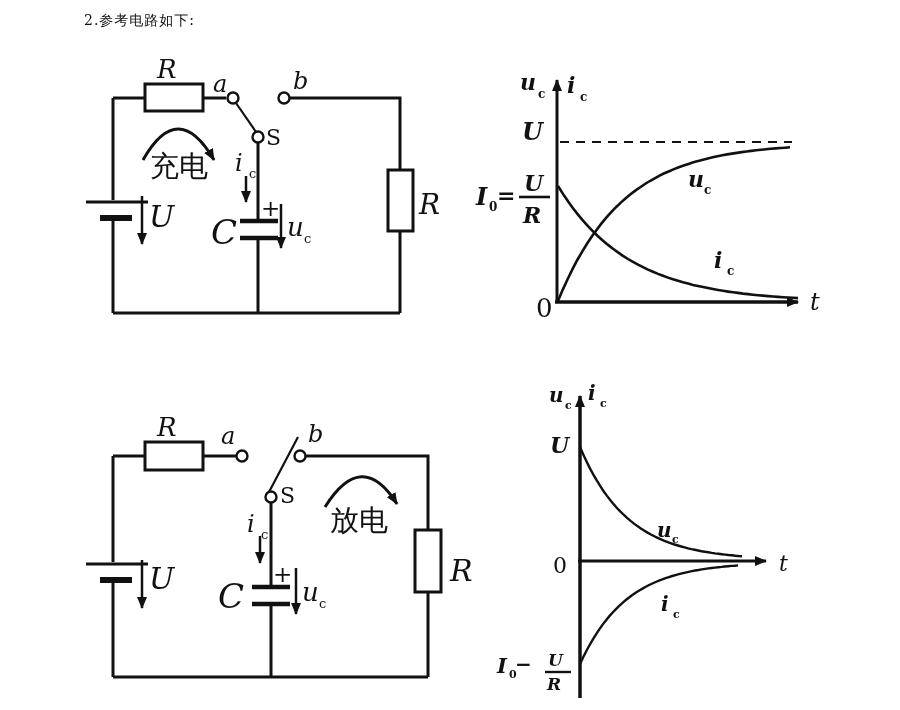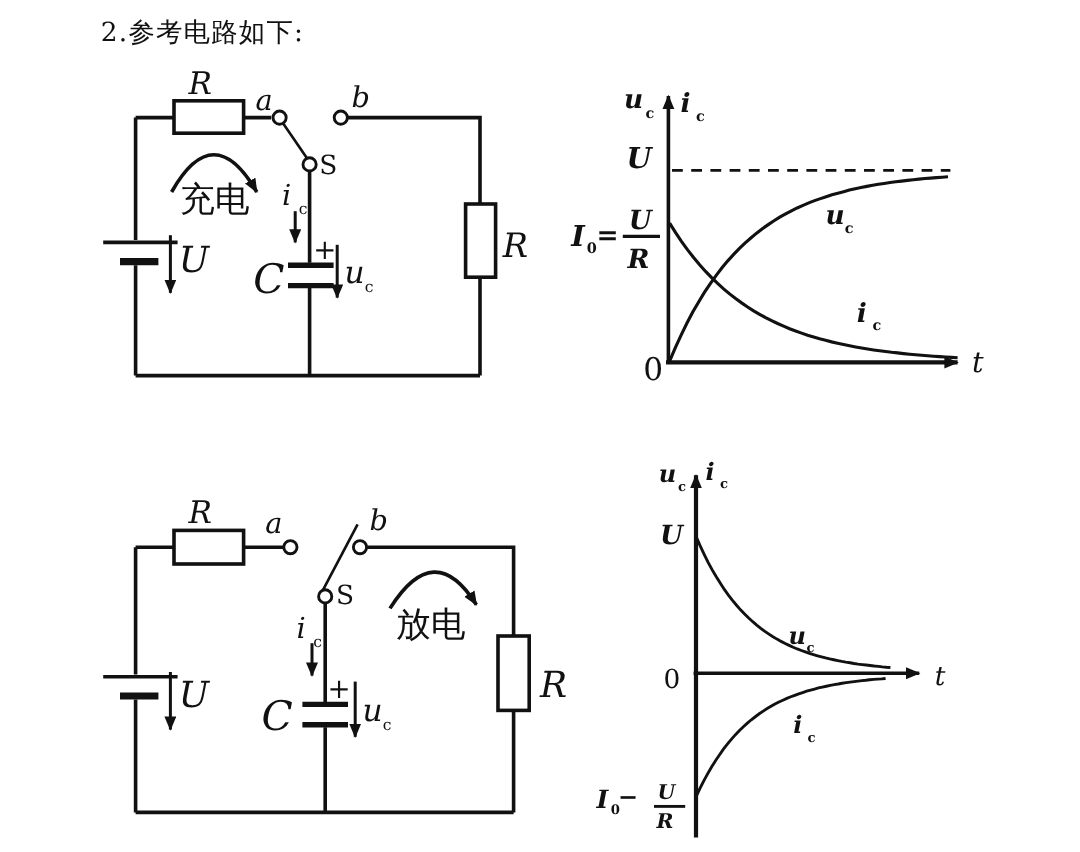--- a/index.html
+++ b/index.html
@@ -1,18 +1,18 @@
 <!DOCTYPE html>
 <html><head>
 <meta charset="utf-8">
 <style>
   html,body{margin:0;padding:0;background:#ffffff;}
   body{width:900px;height:710px;position:relative;overflow:hidden;
        font-family:"DejaVu Serif", serif;color:#111;}
-  #page-title{position:absolute;left:84px;top:12px;font-size:22px;letter-spacing:1px;
+  #page-title{position:absolute;left:84px;top:12px;font-size:14px;letter-spacing:1px;
        font-family:"DejaVu Serif","DejaVu Sans",serif;}
   svg{position:absolute;left:0;top:0;display:block;}
   .ink{stroke:#111;fill:none;}
   text{fill:#111;font-family:"DejaVu Serif",serif;}
   .it{font-style:italic;}
   .bd{font-weight:bold;}
   .cn{font-family:"DejaVu Sans",sans-serif;}
 </style>
 </head>
 <body>

